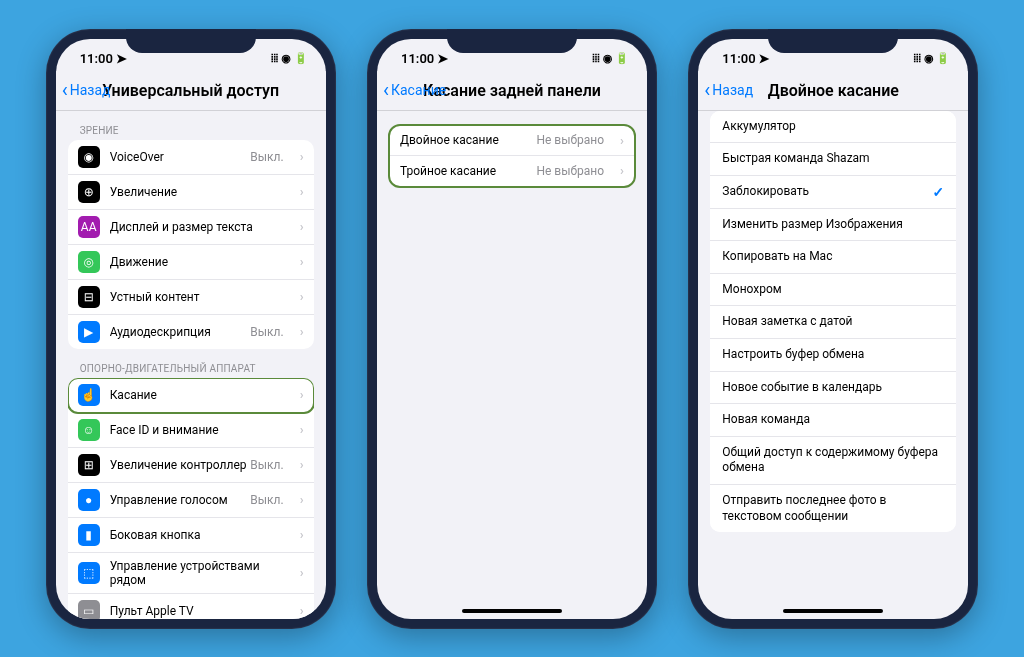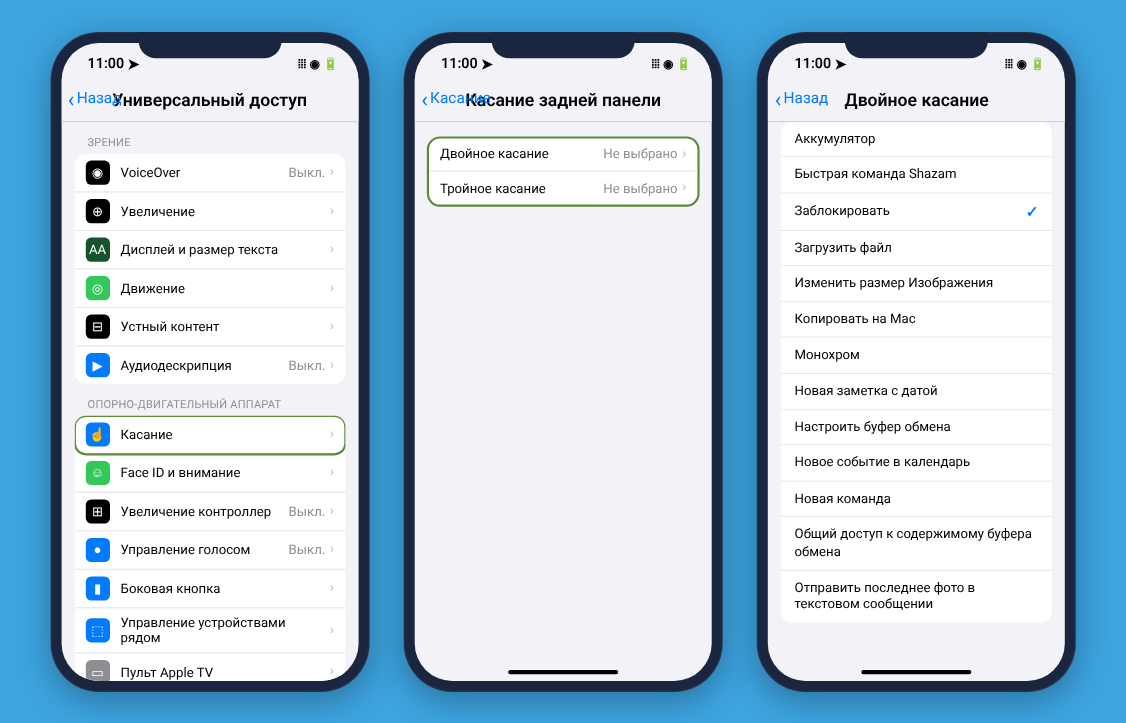--- a/index.html
+++ b/index.html
@@ -126,21 +126,21 @@
     flex-shrink: 0;
   }
   .row-label {
     flex: 1;
     font-size: 12px;
     color: #000;
   }
   .row-value {
     font-size: 12px;
     color: #8e8e93;
-    margin-right: 4px;
+    margin-right: 16px;
   }
   .chevron {
     color: #c7c7cc;
     font-size: 13px;
     font-weight: 600;
   }
   .highlight {
     border: 2px solid #5a8a3a;
     border-radius: 12px;
     margin: -1px;
@@ -161,21 +161,21 @@
     bottom: 6px;
     left: 50%;
     transform: translateX(-50%);
     width: 100px;
     height: 4px;
     background: #000;
     border-radius: 3px;
   }
   .ic-voiceover { background: #000; }
   .ic-zoom { background: #000; }
-  .ic-display { background: #14532d; }
+  .ic-display { background: #a21caf; }
   .ic-motion { background: #34c759; }
   .ic-spoken { background: #000; }
   .ic-audio { background: #007aff; }
   .ic-touch { background: #007aff; }
   .ic-faceid { background: #34c759; }
   .ic-switch { background: #000; }
   .ic-voice { background: #007aff; }
   .ic-side { background: #007aff; }
   .ic-nearby { background: #007aff; }
   .ic-appletv { background: #8e8e93; }
@@ -364,23 +364,20 @@
             <div class="simple-label">Аккумулятор</div>
           </div>
           <div class="simple-row">
             <div class="simple-label">Быстрая команда Shazam</div>
           </div>
           <div class="simple-row">
             <div class="simple-label">Заблокировать</div>
             <div class="check">✓</div>
           </div>
           <div class="simple-row">
-            <div class="simple-label">Загрузить файл</div>
-          </div>
-          <div class="simple-row">
             <div class="simple-label">Изменить размер Изображения</div>
           </div>
           <div class="simple-row">
             <div class="simple-label">Копировать на Mac</div>
           </div>
           <div class="simple-row">
             <div class="simple-label">Монохром</div>
           </div>
           <div class="simple-row">
             <div class="simple-label">Новая заметка с датой</div>

